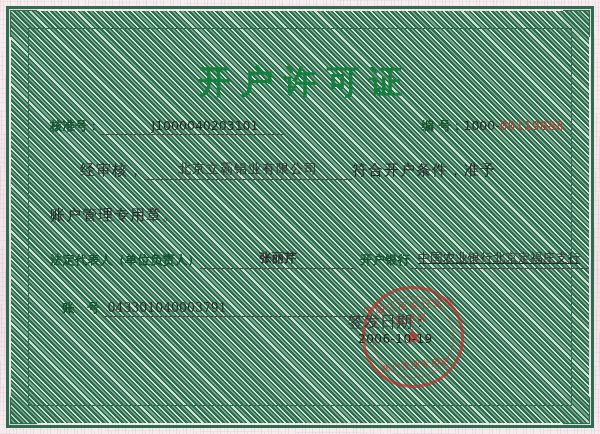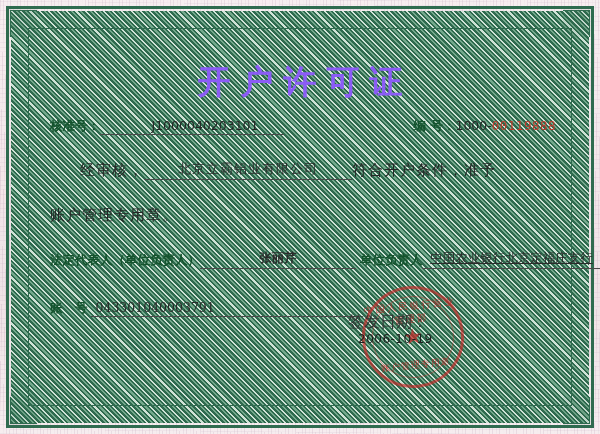--- a/index.html
+++ b/index.html
@@ -109,21 +109,21 @@
   }
   .title {
     position: absolute;
     top: 32px;
     left: 0; right: 0;
     text-align: center;
     font-family: "DejaVu Serif", serif;
     font-weight: bold;
     font-size: 33px;
     letter-spacing: 10px;
-    color: #8b5cf6;
+    color: #15803d;
     text-indent: 10px;
   }
 
   .row {
     position: absolute;
     font-family: "DejaVu Sans", sans-serif;
     font-size: 12.5px;
     color: #262626;
     white-space: nowrap;
   }
@@ -141,25 +141,25 @@
     color: #2b2b2b;
   }
   .redcode {
     color: #c0392b;
     font-family: "DejaVu Sans Mono", monospace;
     letter-spacing: 0.5px;
   }
 
   
   #row-approval { left: 22px; top: 90px; }
-  #row-number   { right: 16px; top: 90px; }
+  #row-number   { right: 8px; top: 90px; }
   #row-body1    { left: 52px; top: 132px; }
   #row-body2    { left: 22px; top: 178px; }
   #row-legal    { left: 22px; top: 222px; }
-  #row-account  { left: 22px; top: 272px; }
+  #row-account  { left: 34px; top: 272px; }
 
   .big {
     font-size: 15px;
     letter-spacing: 1px;
   }
 
   
   .seal {
     position: absolute;
     left: 362px; top: 286px;
@@ -251,21 +251,21 @@
       <span class="label">编 号：</span><span>1000-</span><span class="redcode">00119888</span>
     </div>
 
     <div class="row big" id="row-body1">
       <span>经审核，</span><span class="ul handwriting" style="min-width:200px; font-size:13px;">北京立霸铝业有限公司</span><span>符合开户条件，准予</span>
     </div>
 
     <div class="row big" id="row-body2">账户管理专用章。</div>
 
     <div class="row" id="row-legal">
-      <span class="label">法定代表人（单位负责人）</span><span class="ul handwriting" style="min-width:148px;font-weight:bold;">张丽芹</span>&nbsp;<span class="label">单位负责人</span><span class="ul handwriting" style="min-width:170px;text-decoration:underline;">中国农业银行北京定福庄支行</span>
+      <span class="label">法定代表人（单位负责人）</span><span class="ul handwriting" style="min-width:148px;font-weight:bold;">张丽芹</span>&nbsp;<span class="label">开户银行</span><span class="ul handwriting" style="min-width:170px;text-decoration:underline;">中国农业银行北京定福庄支行</span>
     </div>
 
     <div class="row" id="row-account">
       <span class="label">账　号</span>&nbsp;<span class="ul handwriting" style="min-width:260px; text-align:left;">043301040003791</span>
     </div>
 
   </div>
 
   <div class="seal">
     <div class="seal-top">中国人民银行营业管理部</div>

